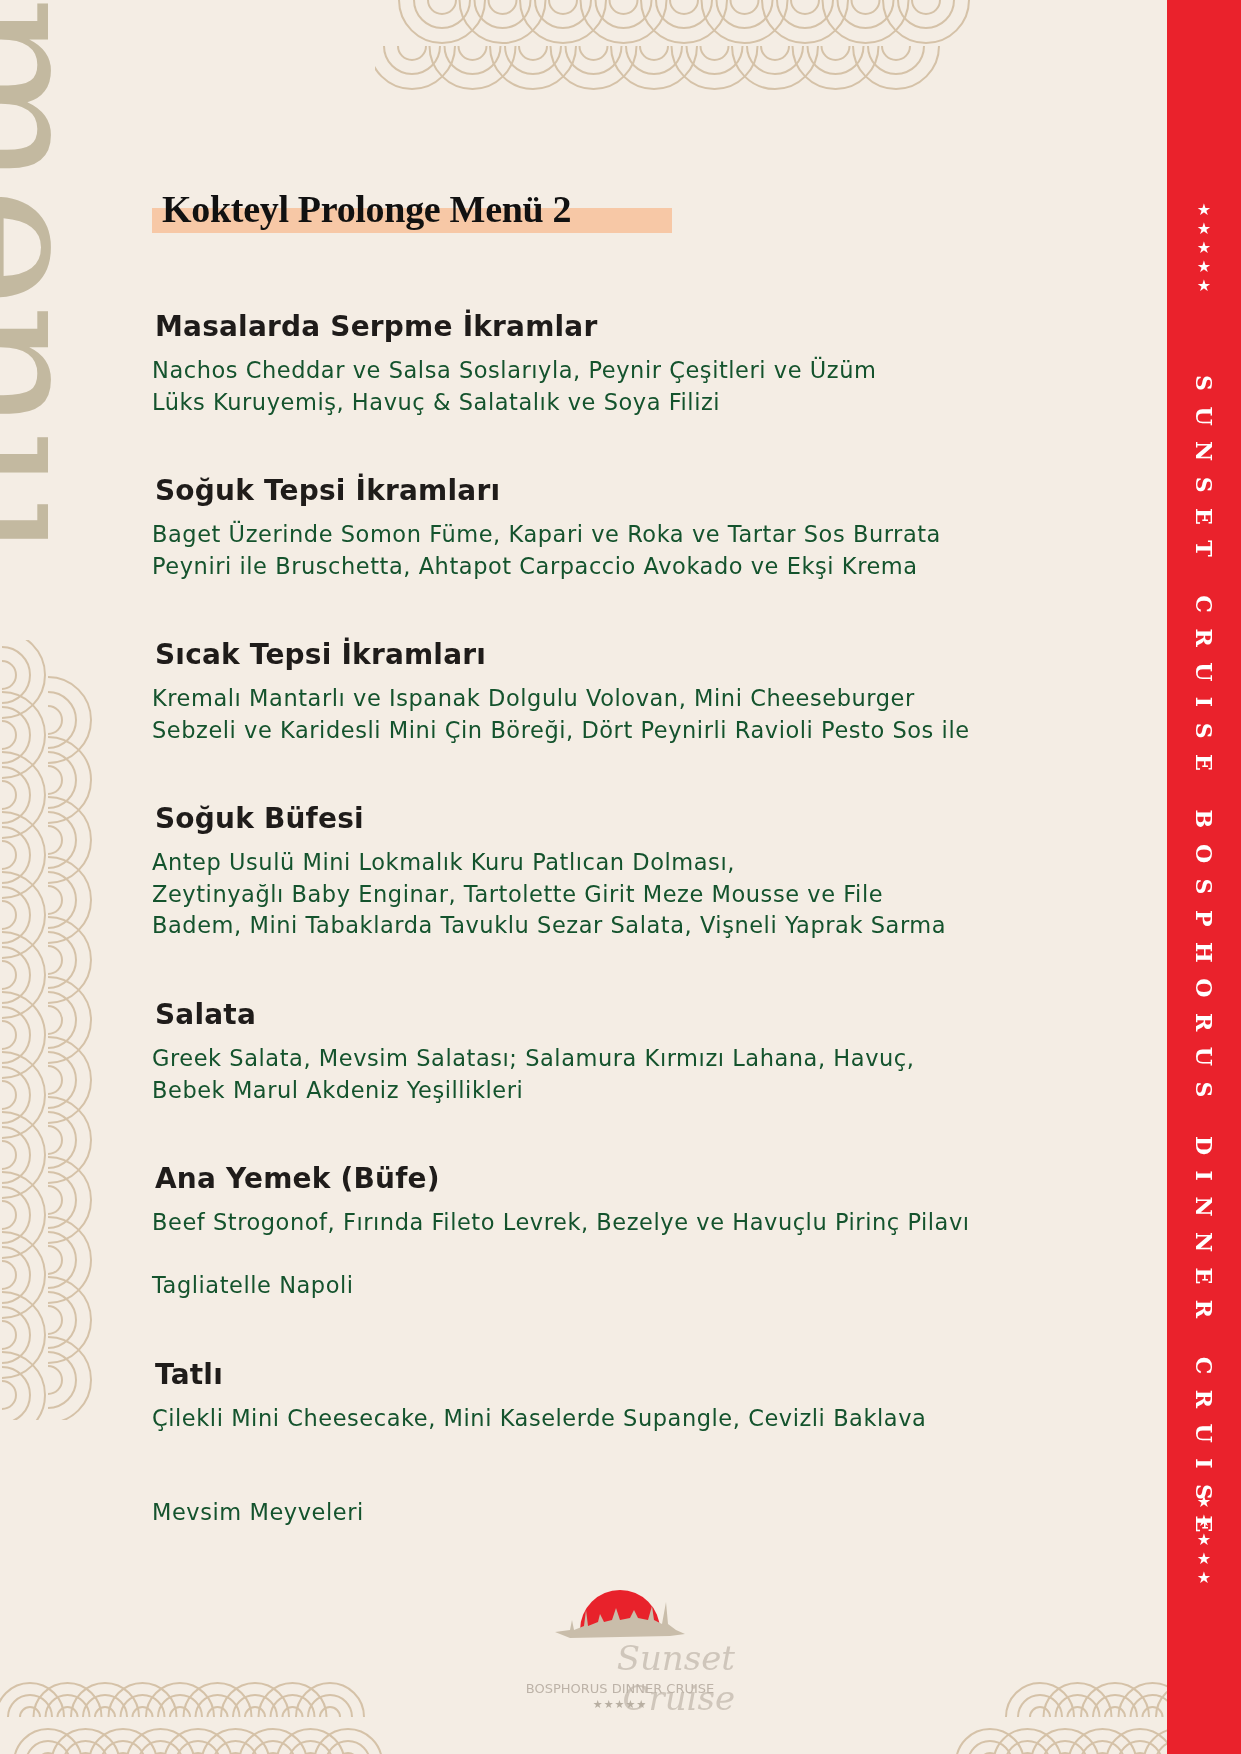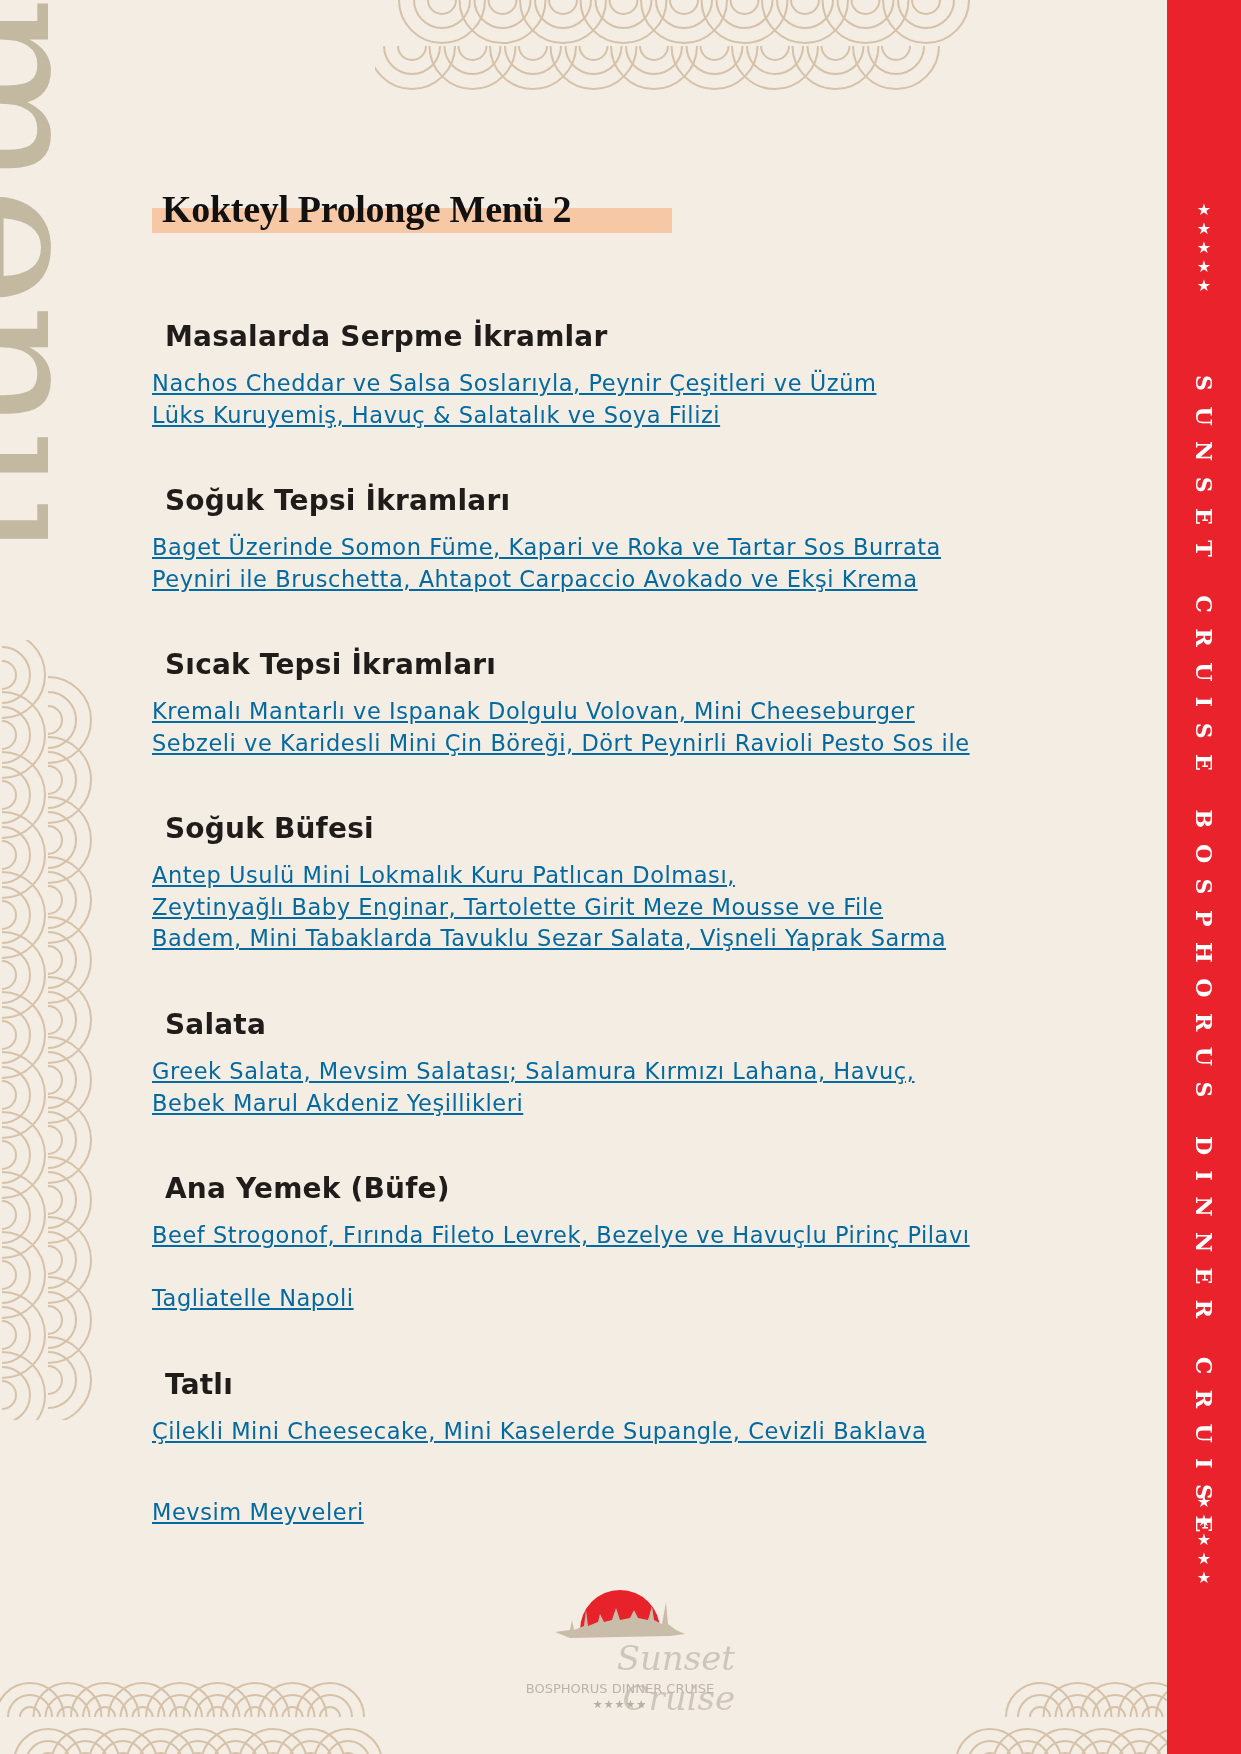--- a/index.html
+++ b/index.html
@@ -43,27 +43,27 @@
       position: absolute; left: 0; top: 22px; width: 520px; height: 25px;
       background: #f7c8a6;
     }
     .title {
       position: relative; margin: 0; padding-left: 10px;
       font-family: "Liberation Serif", serif; font-size: 38px; font-weight: bold;
       color: #111111; letter-spacing: -0.3px; line-height: 46px;
     }
     .section { position: absolute; left: 152px; width: 930px; }
     .section h2 {
-      margin: 13px; font-family: "DejaVu Sans", sans-serif; font-weight: bold;
+      margin: 3px; font-family: "DejaVu Sans", sans-serif; font-weight: bold;
       font-size: 28px; color: #1f1c1a; line-height: 36px; letter-spacing: 0.2px;
     }
     .section p {
       margin: 10px 0 0 0; font-family: "DejaVu Sans", sans-serif;
-      font-size: 22.5px; line-height: 31.5px; color: #0369a1;
-      letter-spacing: 0.55px; font-weight: normal; text-decoration: underline;
+      font-size: 22.5px; line-height: 31.5px; color: #14532d;
+      letter-spacing: 0.55px; font-weight: normal;
     }
     .logo { position: absolute; left: 505px; top: 1580px; width: 230px; height: 140px; text-align: center; }
     .logo .script {
       position: absolute; left: 0; top: 58px; width: 230px;
       font-family: "DejaVu Serif", serif; font-style: italic; font-size: 34px;
       color: #cfc6bb; letter-spacing: 0px; text-align: right;
     }
     .logo .sub {
       position: absolute; left: 0; top: 101px; width: 230px; text-align: center;
       font-size: 13px; color: #bdb3a8; letter-spacing: 0px;

